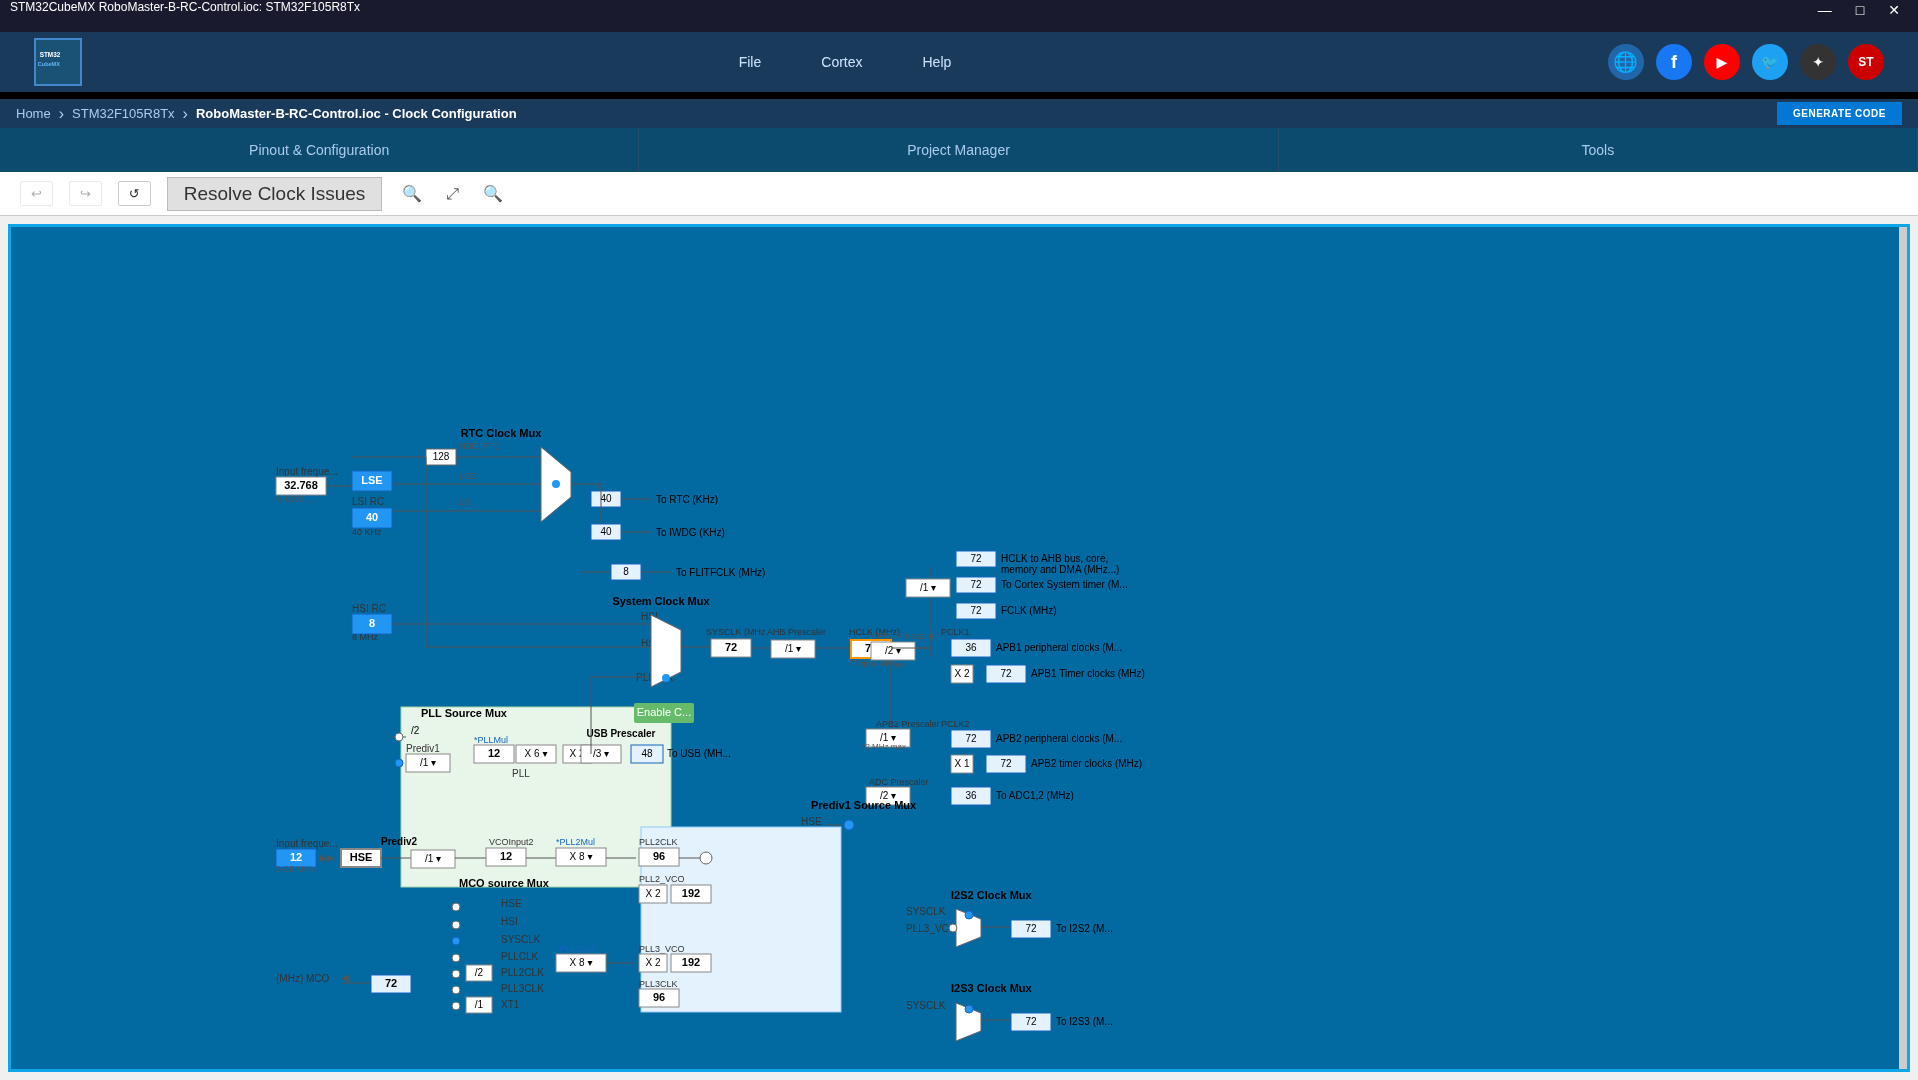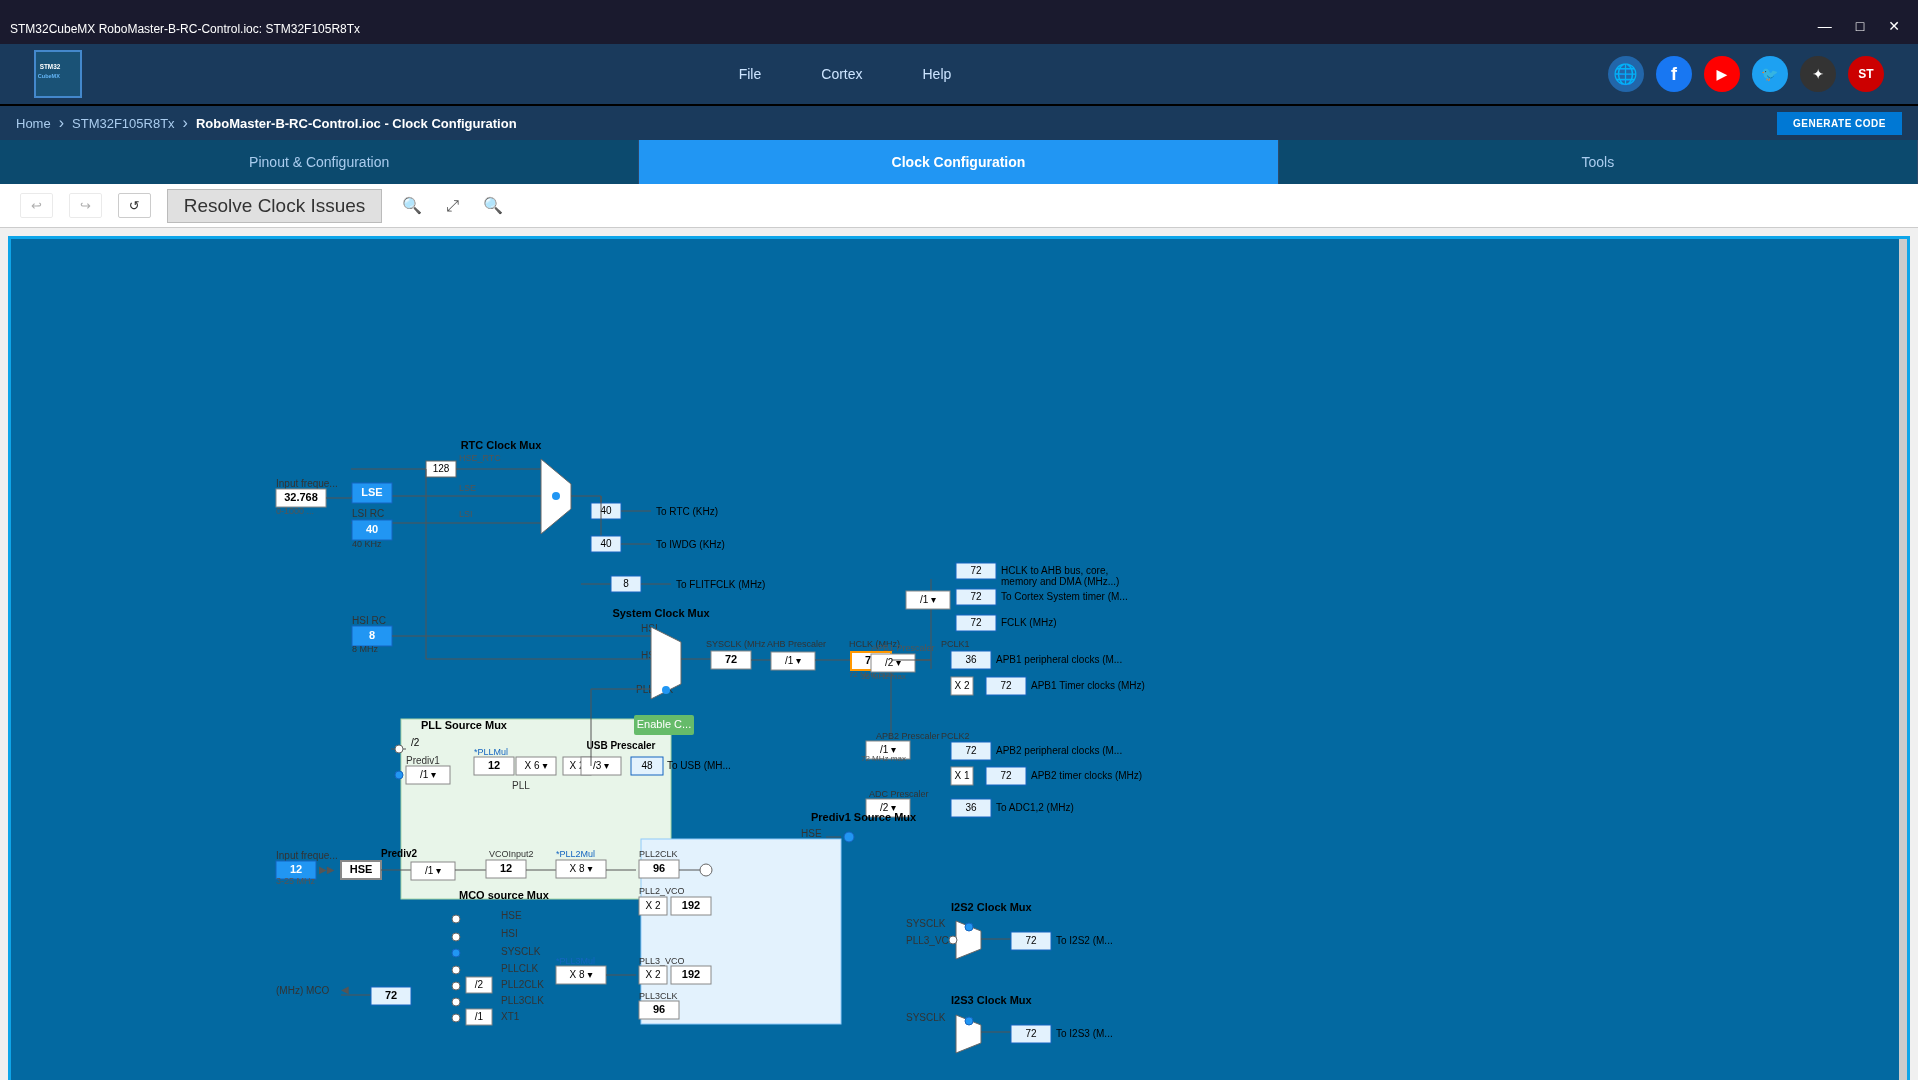--- a/index.html
+++ b/index.html
@@ -2,24 +2,24 @@
 <html><head>
   <meta charset="utf-8">
   <style>
     * { box-sizing: border-box; margin: 0; padding: 0; }
     body { font-family: Arial, sans-serif; font-size: 12px; background: #f0f0f0; width: 1918px; height: 1080px; overflow: hidden; }
 
     
     #titlebar {
       background: #1a1a2e;
       color: white;
-      height: 44px;
+      height: 32px;
       display: flex;
-      align-items: flex-end;
-      padding: 8px 10px;
+      align-items: flex-start;
+      padding: 0 10px;
       justify-content: space-between;
     }
     #titlebar .title { font-size: 12px; display: flex; align-items: center; gap: 8px; }
     #titlebar .controls { display: flex; gap: 8px; }
     #titlebar .controls span { cursor: pointer; font-size: 14px; padding: 2px 8px; }
 
     
     #header {
       background: #1a3a5c;
       height: 60px;
@@ -36,21 +36,21 @@
     #header .social-icon { width: 36px; height: 36px; border-radius: 50%; display: flex; align-items: center; justify-content: center; font-size: 16px; cursor: pointer; }
 
     
     #breadcrumb {
       background: #1a3a5c;
       height: 36px;
       display: flex;
       align-items: center;
       padding: 0 16px;
       gap: 8px;
-      border-top: 2px solid #000000;
+      border-top: 7px solid #000000;
       justify-content: space-between;
     }
     #breadcrumb .crumbs { display: flex; align-items: center; gap: 8px; }
     .crumb { color: #aaccee; font-size: 13px; }
     .crumb-sep { color: #aaccee; font-size: 16px; }
     .crumb-active { color: white; font-weight: bold; }
     .generate-btn {
       background: #0078d4;
       color: white;
       border: none;
@@ -186,22 +186,22 @@
     <span class="crumb-sep">›</span>
     <span class="crumb crumb-active">RoboMaster-B-RC-Control.ioc - Clock Configuration</span>
   </div>
   <button class="generate-btn">GENERATE CODE</button>
 </div>
 
 <div id="tabbar">
   <div class="tab">
     <span>Pinout &amp; Configuration</span>
   </div>
-  <div class="tab active">
-    <span>Clock Configuration</span>
+  <div class="tab">
+    <span>Project Manager</span>
   </div>
   <div class="tab">
     <span>Tools</span>
   </div>
 </div>
 
 <div id="toolbar">
   <button class="toolbar-btn" disabled="">↩</button>
   <button class="toolbar-btn" disabled="">↪</button>
   <button class="toolbar-btn">↺</button>

